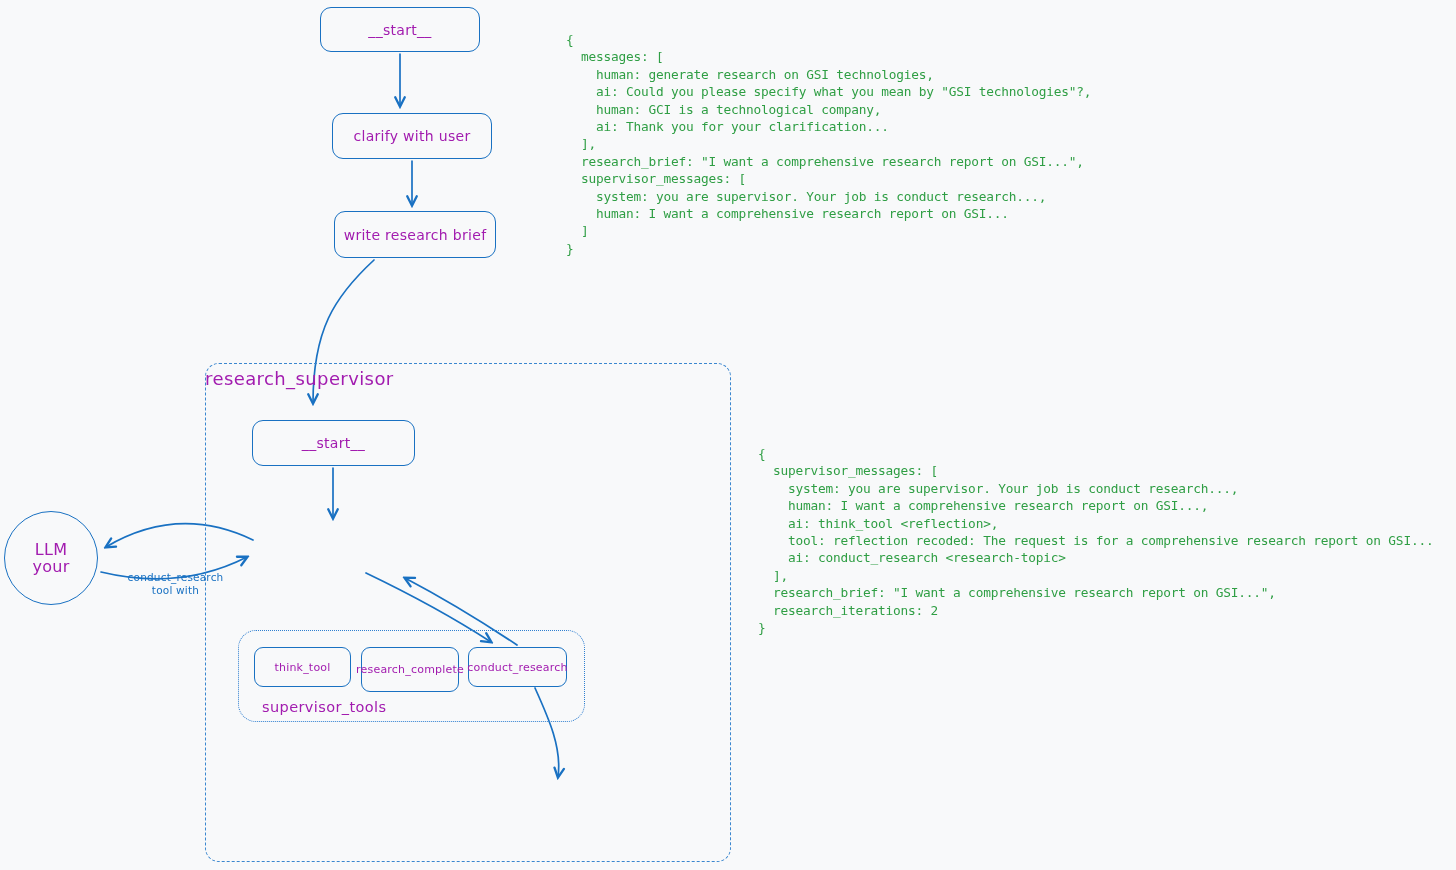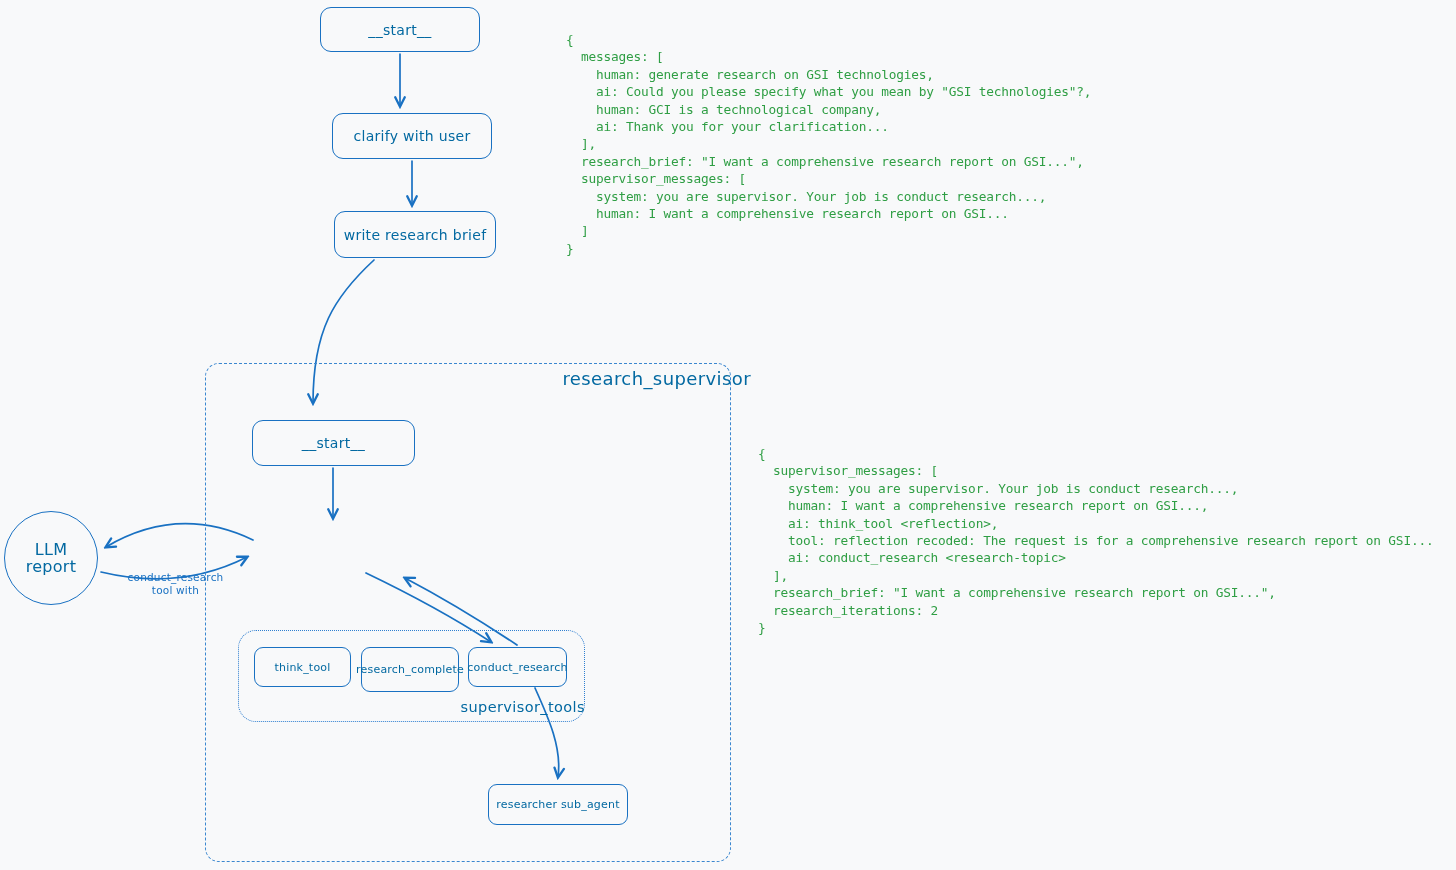--- a/index.html
+++ b/index.html
@@ -9,44 +9,44 @@
     background:#f8f9fa;
     overflow:hidden;
     font-family:"DejaVu Sans", sans-serif;
   }
   
   .node{
     position:absolute;
     border:1.7px solid #1971c2;
     border-radius:11px;
     background:transparent;
-    color:#0369a1;
+    color:#a21caf;
     display:flex;align-items:center;justify-content:center;
     text-align:center;
     font-size:14px;
     letter-spacing:.3px;
     box-sizing:border-box;
   }
   .node.small{font-size:11px;border-radius:9px;letter-spacing:.2px;}
   .node.circle{border-radius:50%;flex-direction:column;line-height:17px;font-size:16px;}
   
   .group{
     position:absolute;
     border:1.6px dashed #3b87cf;
     border-radius:14px;
     box-sizing:border-box;
     background:transparent;
   }
   .group.dotted{border-style:dotted;border-radius:18px;border-color:#2f7fd0;}
   .group-title{
     position:absolute;
-    color:#0369a1;
+    color:#a21caf;
     font-size:18px;
     letter-spacing:.4px;
-    text-align:right;
+    text-align:left;
   }
   .group-title.sub{font-size:14.5px;}
   
   .edge-label{
     position:absolute;
     color:#1971c2;
     font-size:10.5px;
     line-height:13px;
     text-align:center;
     letter-spacing:.2px;
@@ -84,21 +84,21 @@
     <path d="M101,572 Q180,591 247,557" marker-end="url(#ah)"></path>
     <path d="M366,573 Q437,607 491,642" marker-end="url(#ah)"></path>
     <path d="M517,645 Q460,607 405,578" marker-end="url(#ah)"></path>
     <path d="M535,688 C549,719 562,748 558,777" marker-end="url(#ah)"></path>
   </svg>
 
   <div class="group" style="left:205px;top:363px;width:526px;height:499px;"></div>
   <div class="group-title" style="left:205px;top:368px;width:546px;">research_supervisor</div>
 
   <div class="group dotted" style="left:238px;top:630px;width:347px;height:92px;"></div>
-  <div class="group-title sub" style="left:238px;top:699px;width:347px;">supervisor_tools</div>
+  <div class="group-title sub" style="left:238px;top:699px;width:347px;padding-left:24px;">supervisor_tools</div>
 
   <div class="node" style="left:320px;top:7px;width:160px;height:45px;">
     <span>__start__</span>
   </div>
   <div class="node" style="left:334px;top:211px;width:162px;height:47px;">
     <span>write research brief</span>
   </div>
   <div class="node" style="left:332px;top:113px;width:160px;height:46px;">
     <span>clarify with user</span>
   </div>
@@ -110,27 +110,24 @@
   <div class="node small" style="left:254px;top:647px;width:97px;height:40px;">
     <span>think_tool</span>
   </div>
   <div class="node small" style="left:361px;top:647px;width:98px;height:45px;">
     <span>research_complete</span>
   </div>
   <div class="node small" style="left:468px;top:647px;width:99px;height:40px;">
     <span>conduct_research</span>
   </div>
 
-  <div class="node small" style="left:488px;top:784px;width:140px;height:41px;">
-    <span>researcher sub_agent</span>
-  </div>
 
   <div class="node circle" style="left:4px;top:511px;width:94px;height:94px;">
     <span>LLM</span>
-    <span>report</span>
+    <span>your</span>
   </div>
 
   <div class="edge-label" style="left:113px;top:571px;width:125px;">
     <div>conduct_research</div>
     <div>tool with</div>
   </div>
 
   <div class="codeblock" style="left:566px;top:31px;">{
   messages: [
     human: generate research on GSI technologies,

